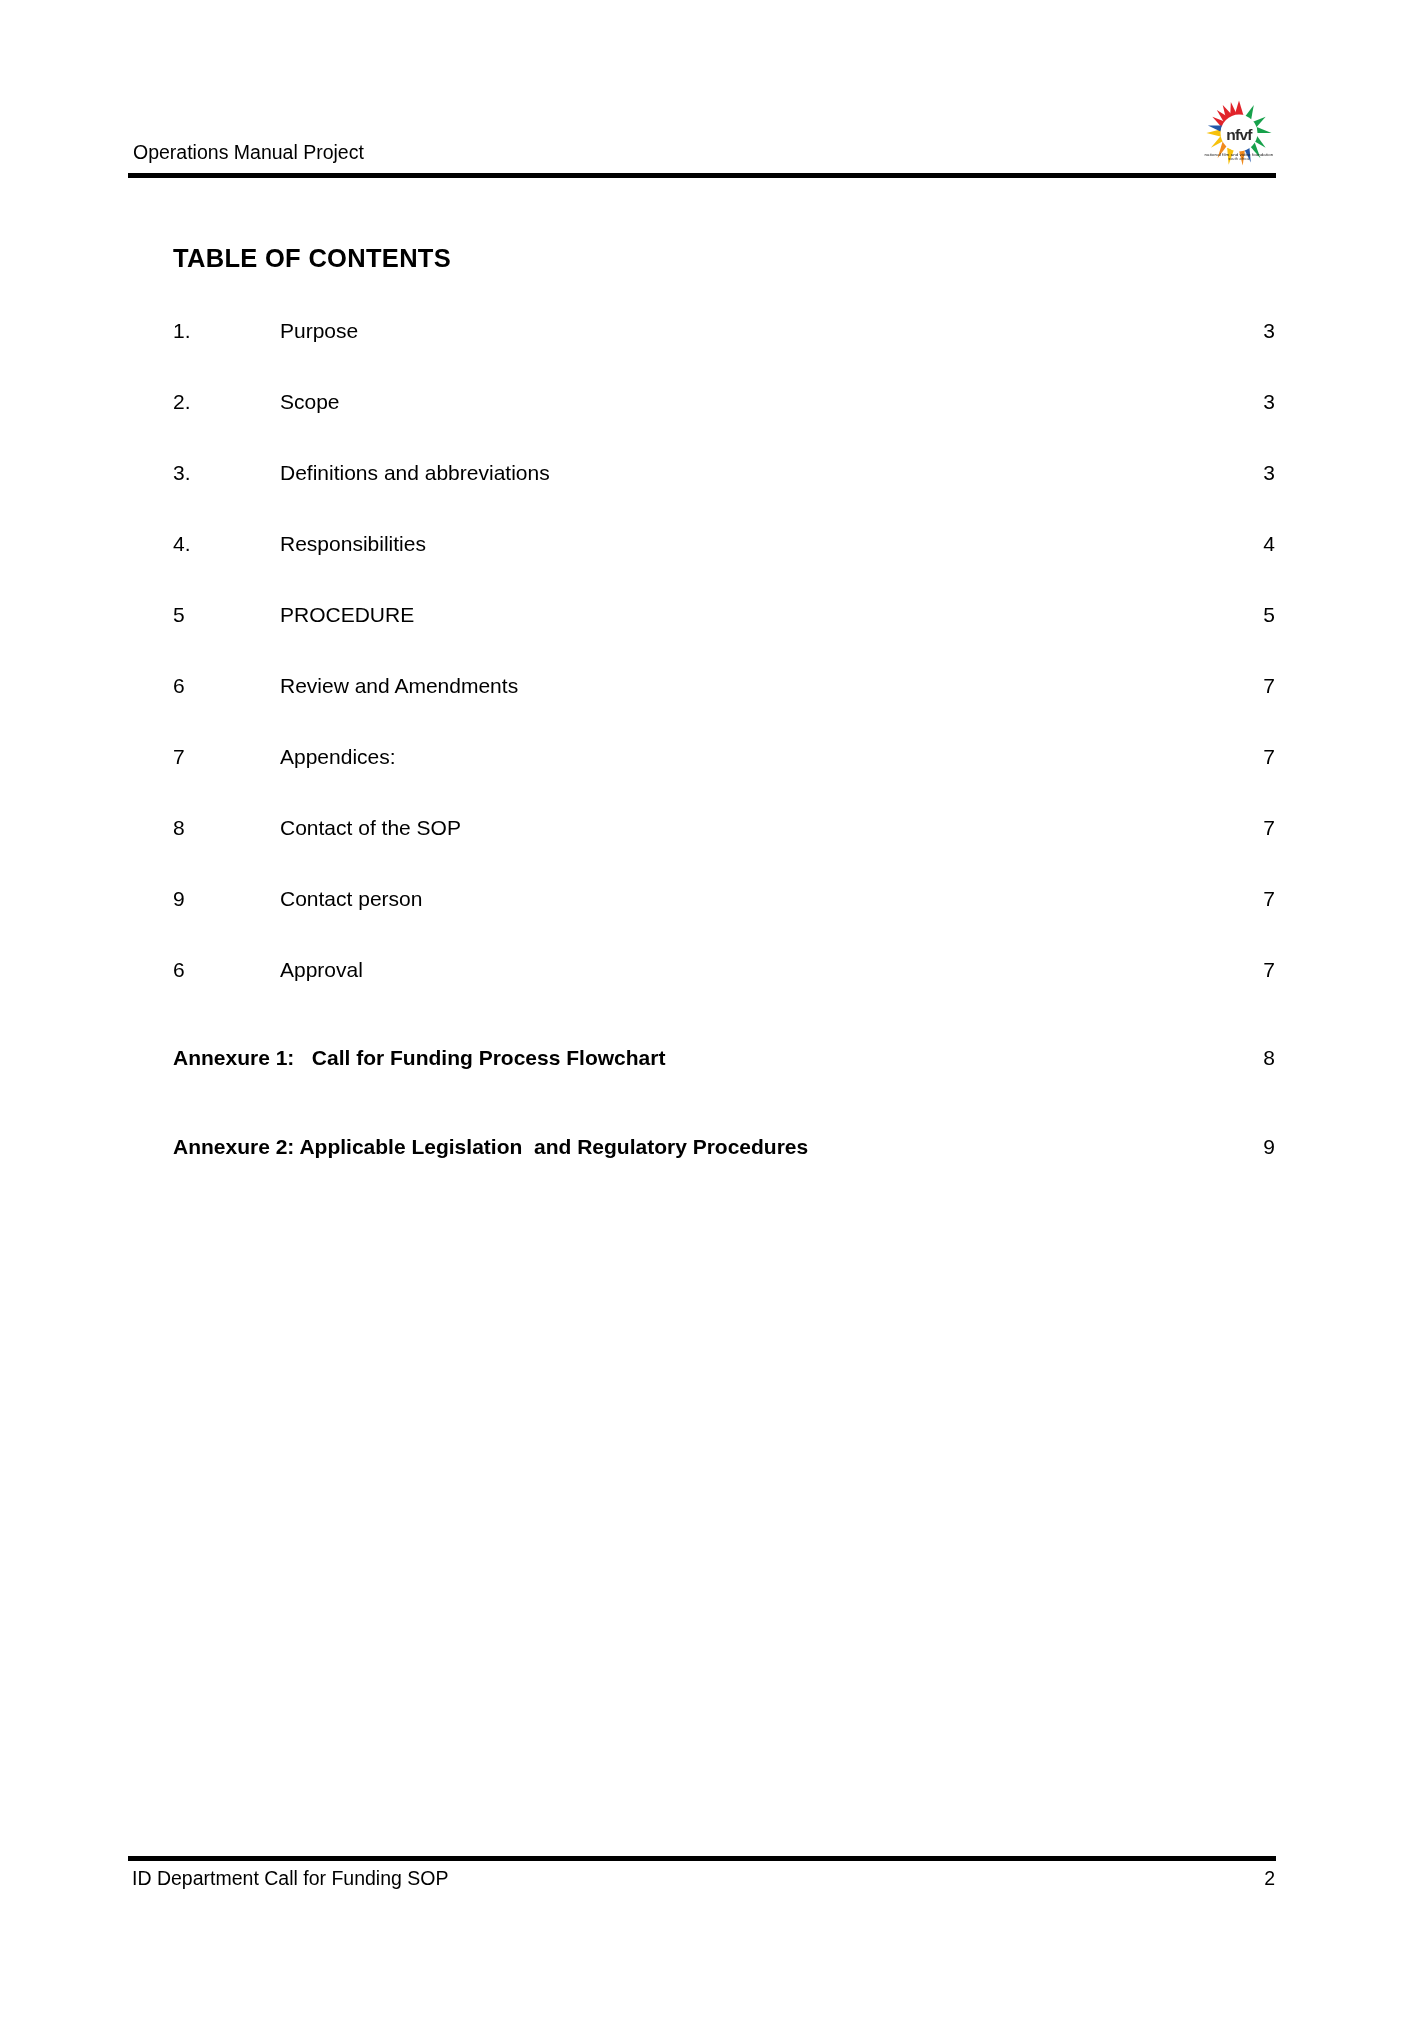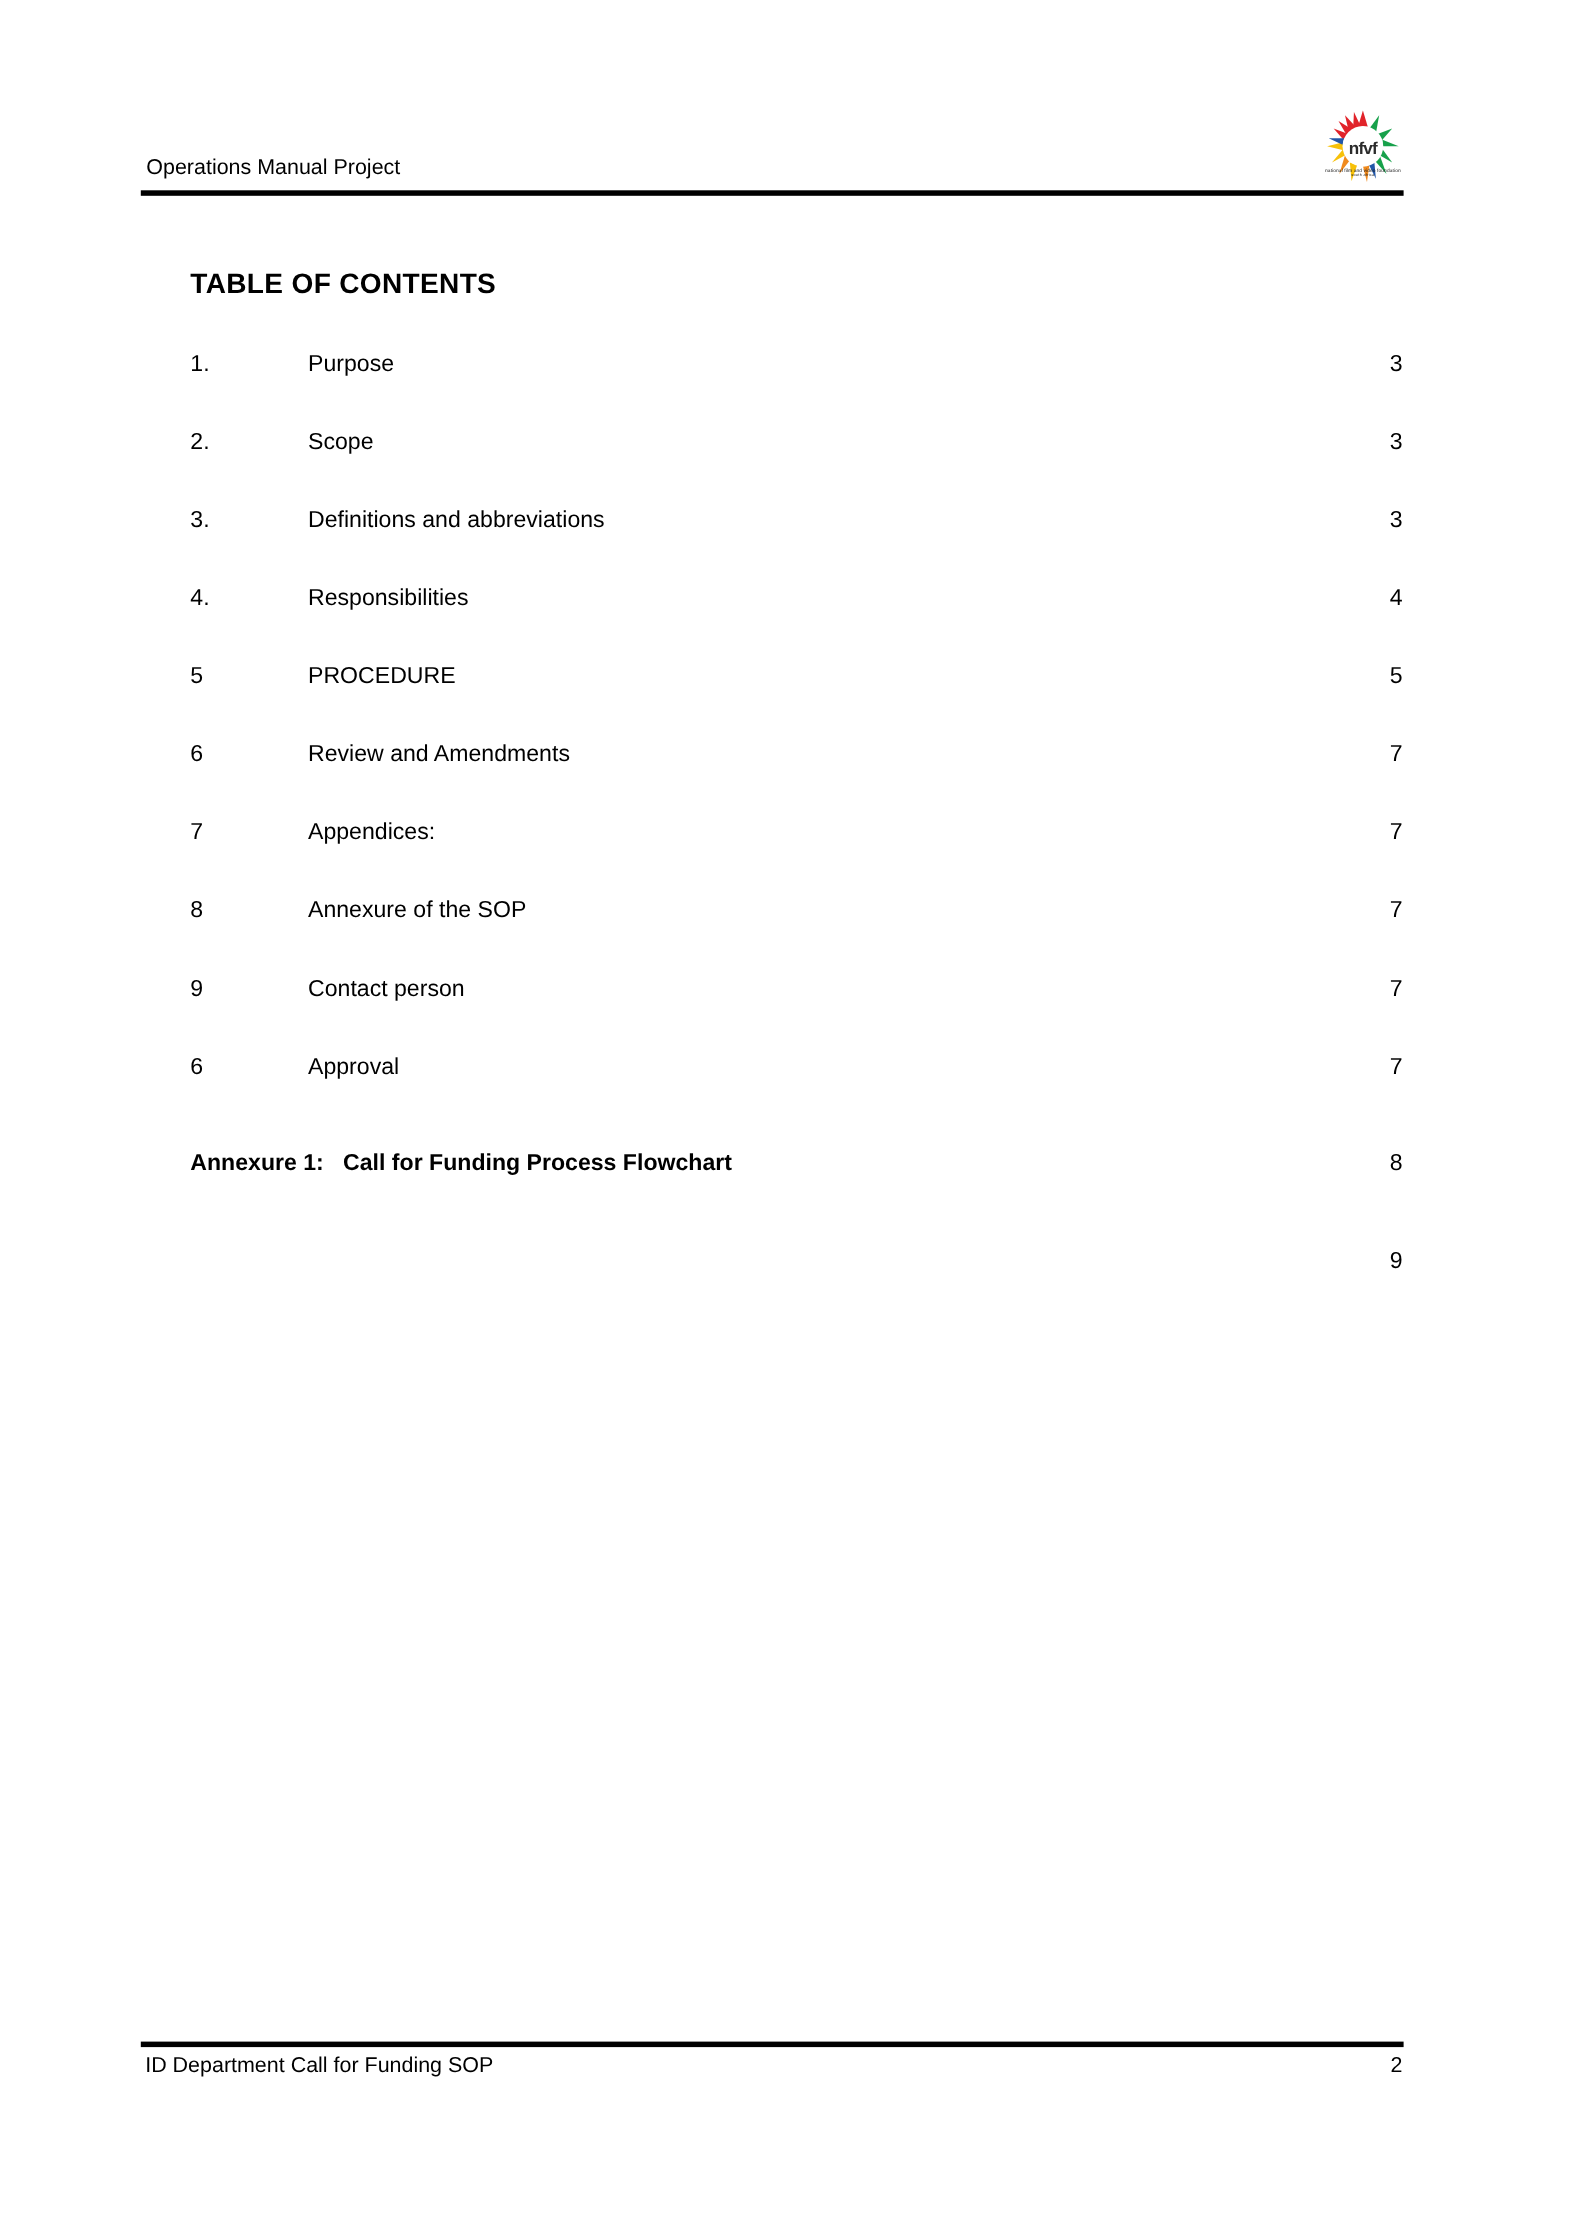--- a/index.html
+++ b/index.html
@@ -245,21 +245,21 @@
     </div>
 
     <div class="toc-row">
       <span class="toc-num">7</span>
       <span class="toc-label">Appendices:</span>
       <span class="toc-page">7</span>
     </div>
 
     <div class="toc-row">
       <span class="toc-num">8</span>
-      <span class="toc-label">Annexure of the SOP</span>
+      <span class="toc-label">Contact of the SOP</span>
       <span class="toc-page">7</span>
     </div>
 
     <div class="toc-row">
       <span class="toc-num">9</span>
       <span class="toc-label">Contact person</span>
       <span class="toc-page">7</span>
     </div>
 
     <div class="toc-row">
@@ -267,20 +267,21 @@
       <span class="toc-label">Approval</span>
       <span class="toc-page">7</span>
     </div>
 
     <div class="toc-row annex">
       <span class="toc-num">Annexure 1:   Call for Funding Process Flowchart</span>
       <span class="toc-page">8</span>
     </div>
 
     <div class="toc-row annex">
+      <span class="toc-num">Annexure 2: Applicable Legislation  and Regulatory Procedures</span>
       <span class="toc-page">9</span>
     </div>
 
   </div>
 
   <div class="footer">
     <div class="footer-rule"></div>
     <div class="footer-text">ID Department Call for Funding SOP</div>
     <div class="footer-page">2</div>
   </div>

